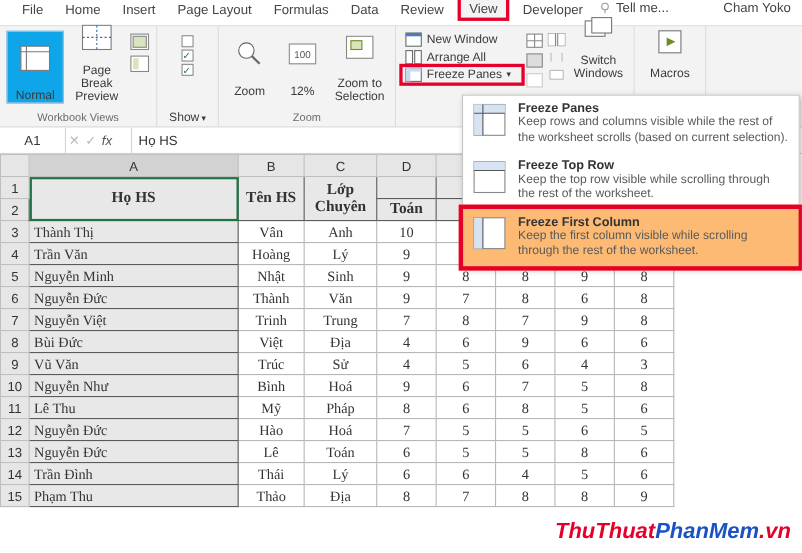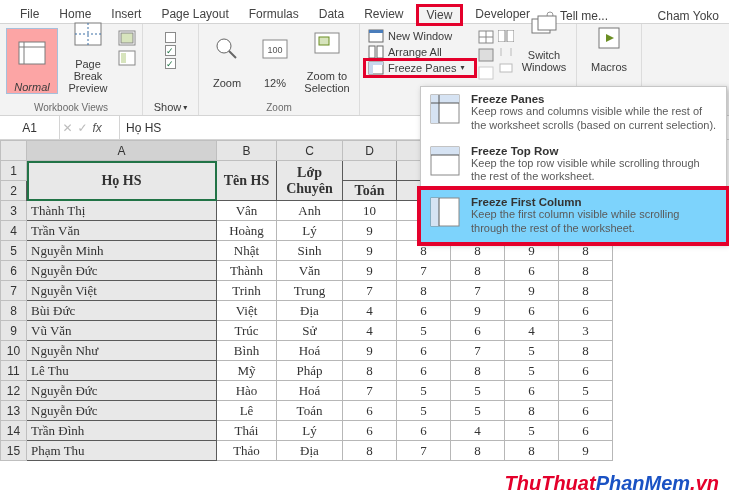--- a/index.html
+++ b/index.html
@@ -1,44 +1,44 @@
 <!DOCTYPE html>
 <html><head>
 <meta charset="utf-8">
 <style>
   * { box-sizing: border-box; margin: 0; padding: 0; font-family: "Segoe UI", Tahoma, sans-serif; }
   body { width: 729px; height: 503px; overflow: hidden; background: #fff; font-size: 12px; color: #333; position: relative; }
 
   
-  .menu { display: flex; align-items: flex-end; background: #fff; height: 24px; border-bottom: 1px solid #d4d4d4; padding-left: 10px; }
+  .menu { display: flex; align-items: flex-start; background: #fff; height: 24px; border-bottom: 1px solid #d4d4d4; padding-left: 10px; }
   .menu .tab { padding: 2px 10px; font-size: 12px; color: #444; }
   .menu .tab.active { background: #f3f3f3; }
   .menu .tab.highlight { border: 3px solid #e4002b; margin: -3px 2px; padding: 1px 8px; }
   .menu .tell { color: #404040; margin-left: 4px; display:flex; align-items:center; gap:4px;}
   .menu .user { margin-left: auto; margin-right: 10px; color:#444;}
 
   
   .ribbon { display: flex; background: #f3f3f3; border-bottom: 1px solid #d4d4d4; height: 92px; }
   .group { display: flex; flex-direction: column; align-items: center; border-right: 1px solid #dcdcdc; padding: 4px 6px 2px; }
   .group-body { display: flex; align-items: flex-start; gap: 4px; flex: 1; }
   .group-label { font-size: 10px; color: #6b6b6b; padding-top: 2px; }
   .big-btn { display:flex; flex-direction:column; align-items:center; justify-content:flex-end; width:52px; height:66px; font-size:11px; color:#3b3b3b; gap:12px; text-align:center; line-height:1.1;}
   .big-btn.narrow { width:44px;justify-content:center; }
-  .big-btn.active { background:#fca5a5; border:1px solid #a6bfdb;font-style:italic; }
+  .big-btn.active { background:#0ea5e9; border:1px solid #a6bfdb; }
   .icon-box { width:32px; height:32px; display:flex; align-items:center; justify-content:center; }
   .mini-row { display:flex; align-items:center; gap:4px; font-size:11px; color:#3b3b3b; padding:1px 2px; line-height:1.3;}
   .mini-row.highlight { border:3px solid #e4002b; margin:-3px; padding:0 2px;}
   .small-stack { display:flex; flex-direction:column; gap:0; }
   .chk { width:11px; height:11px; border:1px solid #8a8a8a; display:inline-block; background:#fff; }
   .chk.on::after{content:"✓"; font-size:9px; position:relative; top:-3px; left:0; color:#217346;}
 
   
   .freeze-menu { position:absolute; left:420px; top:86px; width:307px; background:#fff; border:1px solid #c6c6c6; box-shadow:2px 2px 6px rgba(0,0,0,0.25); z-index:10; }
   .freeze-item { display:flex; gap:10px; padding:6px 8px; }
-  .freeze-item.hover { background:#7dd3fc; }
+  .freeze-item.hover { background:#fdba74; }
   .freeze-item.highlight { border:4px solid #e4002b; margin:-4px; }
   .freeze-icon { width:32px; height:32px; flex-shrink:0; }
   .freeze-text b{ font-size:11.5px; font-weight:600; color:#333; display:block;}
   .freeze-text span{ font-size:11px; color:#5a5a5a; display:block; line-height:1.25;}
 
   
   .fbar { display:flex; align-items:center; height:24px; border-bottom:1px solid #d4d4d4; background:#fff;}
   .namebox { width:60px; text-align:center; font-size:12px; border-right:1px solid #d4d4d4; height:100%; display:flex; align-items:center; justify-content:center;}
   .fx-btn { width:24px; color:#555; font-style:italic; }
   .fx-val { padding-left:6px; font-size:12px; }

